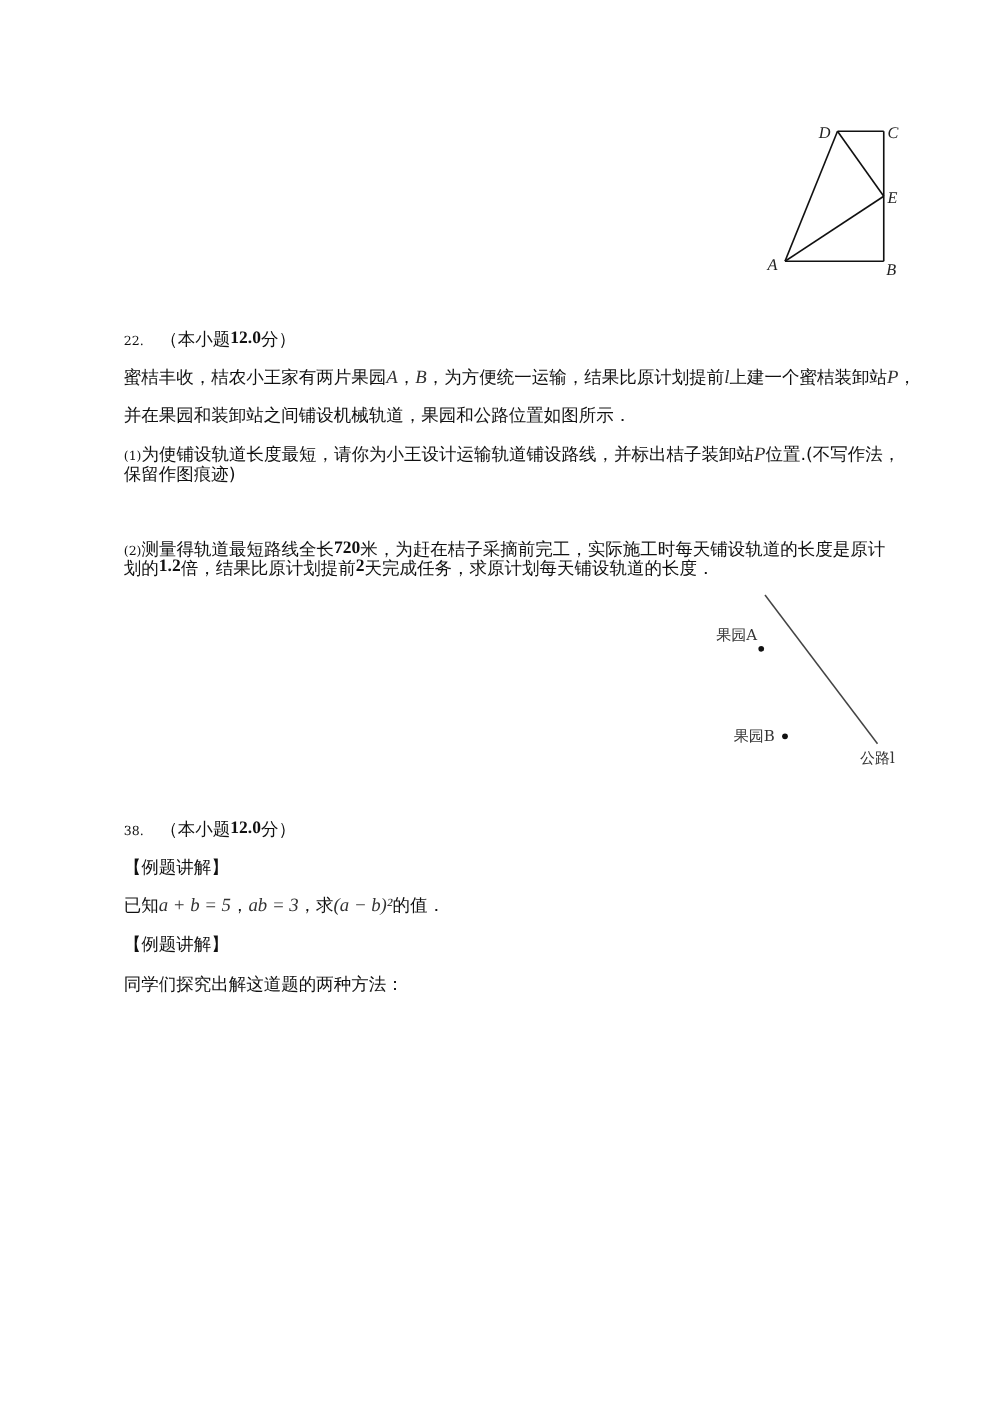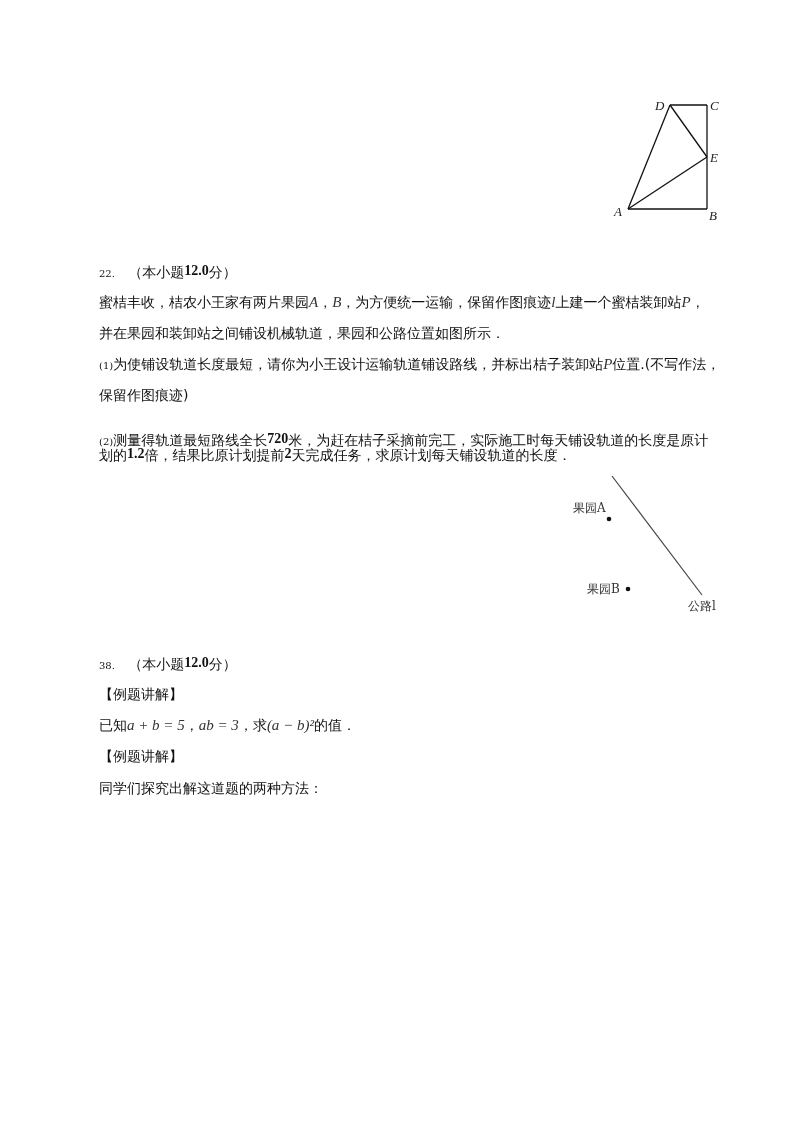--- a/index.html
+++ b/index.html
@@ -38,29 +38,29 @@
   <text class="cn" x="587" y="593">果园B</text>
   <text class="cn" x="688" y="610">公路l</text>
 </svg>
 
 <div class="line" style="top:261px;">
   <span class="num">22.</span>&nbsp;&nbsp;
   <span>（本小题</span><span class="bold-num">12.0</span><span>分）</span>
 </div>
 
 <div class="line" style="top:292px;">
-  <span>蜜桔丰收，桔农小王家有两片果园</span><span class="math">A</span><span>，</span><span class="math">B</span><span>，为方便统一运输，保留作图痕迹</span><span class="math">l</span><span>上建一个蜜桔装卸站</span><span class="math">P</span><span>，</span>
+  <span>蜜桔丰收，桔农小王家有两片果园</span><span class="math">A</span><span>，</span><span class="math">B</span><span>，为方便统一运输，结果比原计划提前</span><span class="math">l</span><span>上建一个蜜桔装卸站</span><span class="math">P</span><span>，</span>
 </div>
 
 <div class="line" style="top:323px;">并在果园和装卸站之间铺设机械轨道，果园和公路位置如图所示．</div>
 
 <div class="line" style="top:354px;">
   <span class="num">(1)</span><span>为使铺设轨道长度最短，请你为小王设计运输轨道铺设路线，并标出桔子装卸站</span><span class="math">P</span><span>位置.(不写作法，</span>
 </div>
-<div class="line" style="top:385px;">保留作图痕迹)</div>
+<div class="line" style="top:370px;">保留作图痕迹)</div>
 
 <div class="line" style="top:429px;">
   <span class="num">(2)</span><span>测量得轨道最短路线全长</span><span class="bold-num">720</span><span>米，为赶在桔子采摘前完工，实际施工时每天铺设轨道的长度是原计</span>
 </div>
 <div class="line" style="top:444px;">
   <span>划的</span><span class="bold-num">1.2</span><span>倍，结果比原计划提前</span><span class="bold-num">2</span><span>天完成任务，求原计划每天铺设轨道的长度．</span>
 </div>
 
 <div class="line" style="top:653px;">
   <span class="num">38.</span>&nbsp;&nbsp;

